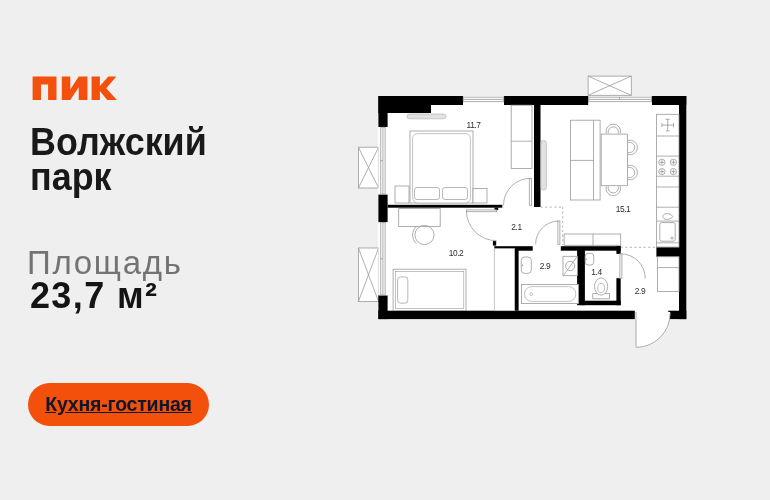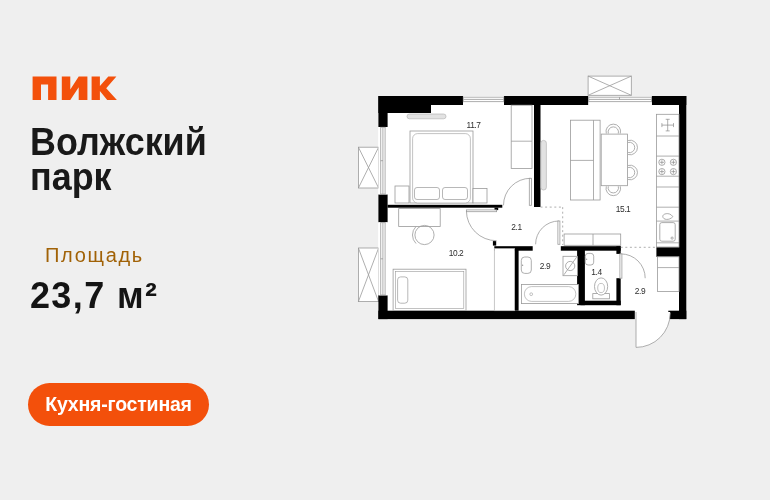--- a/index.html
+++ b/index.html
@@ -14,25 +14,25 @@
   <svg class="abs" style="left:0;top:0;" width="130" height="110" viewBox="0 0 130 110">
     <g fill="#f3500b">
       <path d="M32.6,76.6 H56.5 V99.9 H48.1 V84.5 H41 V99.9 H32.6 Z"></path>
       <path d="M61.8,76.6 H70.3 V89.5 L78.7,76.6 H87.4 V99.9 H78.7 V87.2 L70.3,99.9 H61.8 Z"></path>
       <path d="M91.6,76.6 H99.9 V86 L108.3,76.6 H116.4 L106.2,88.2 L116.9,99.9 H107.2 L99.9,91 V99.9 H91.6 Z"></path>
     </g>
   </svg>
 
   <div class="abs" style="left:30px;top:124px;font-size:39px;line-height:35px;font-weight:bold;color:#191919;transform:scaleX(0.92);transform-origin:0 0;">Волжский<br>парк</div>
 
-  <div class="abs" style="left:45px;top:244px;font-size:20px;color:#a16207;letter-spacing:1.7px;">Площадь</div>
+  <div class="abs" style="left:27px;top:244px;font-size:33px;color:#737373;letter-spacing:1.7px;">Площадь</div>
 
   <div class="abs" style="left:29.9px;top:275px;font-size:36px;font-weight:bold;color:#141414;letter-spacing:1.4px;">23,7 м²</div>
 
-  <div class="abs" style="left:28px;top:383.4px;width:181px;height:42.7px;border-radius:21.5px;background:#f3500b;color:#ffffff;font-size:19.5px;font-weight:bold;letter-spacing:-0.2px;display:flex;align-items:center;justify-content:center;">Кухня-гостиная</div>
+  <div class="abs" style="left:28px;top:383.4px;width:181px;height:42.7px;border-radius:21.5px;background:#f3500b;color:#0f172a;font-size:19.5px;font-weight:bold;letter-spacing:-0.2px;display:flex;align-items:center;justify-content:center;text-decoration:underline;">Кухня-гостиная</div>
 </div>
 
 <svg class="abs" style="left:0;top:0;" width="770" height="500" viewBox="0 0 770 500">
 
   <rect x="378.4" y="96" width="307.9" height="223.1" fill="#ffffff"></rect>
 
   <g stroke="#9a9a9a" stroke-width="0.8" fill="#ffffff">
     <rect x="588.1" y="76.1" width="43.2" height="19.2"></rect>
     <path d="M588.1,76.1 L631.3,95.3 M631.3,76.1 L588.1,95.3"></path>
   </g>

